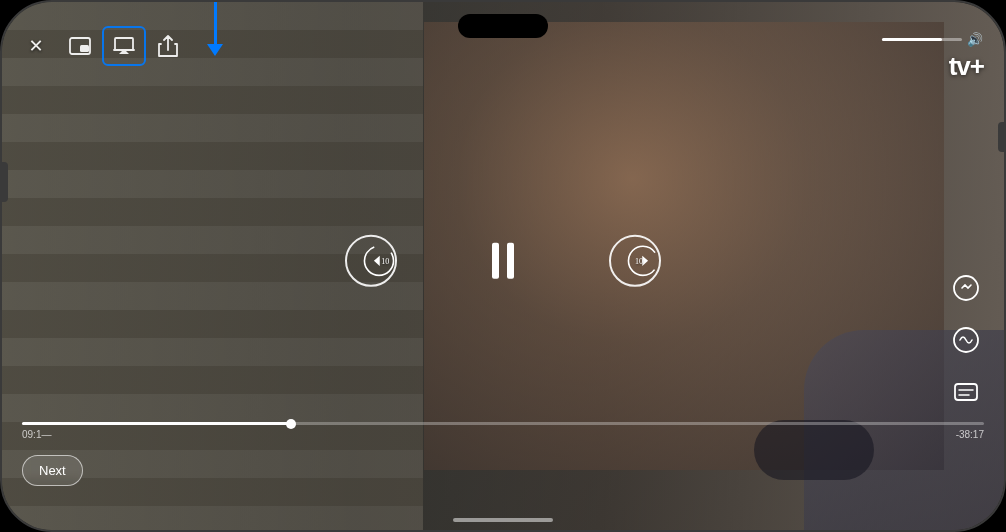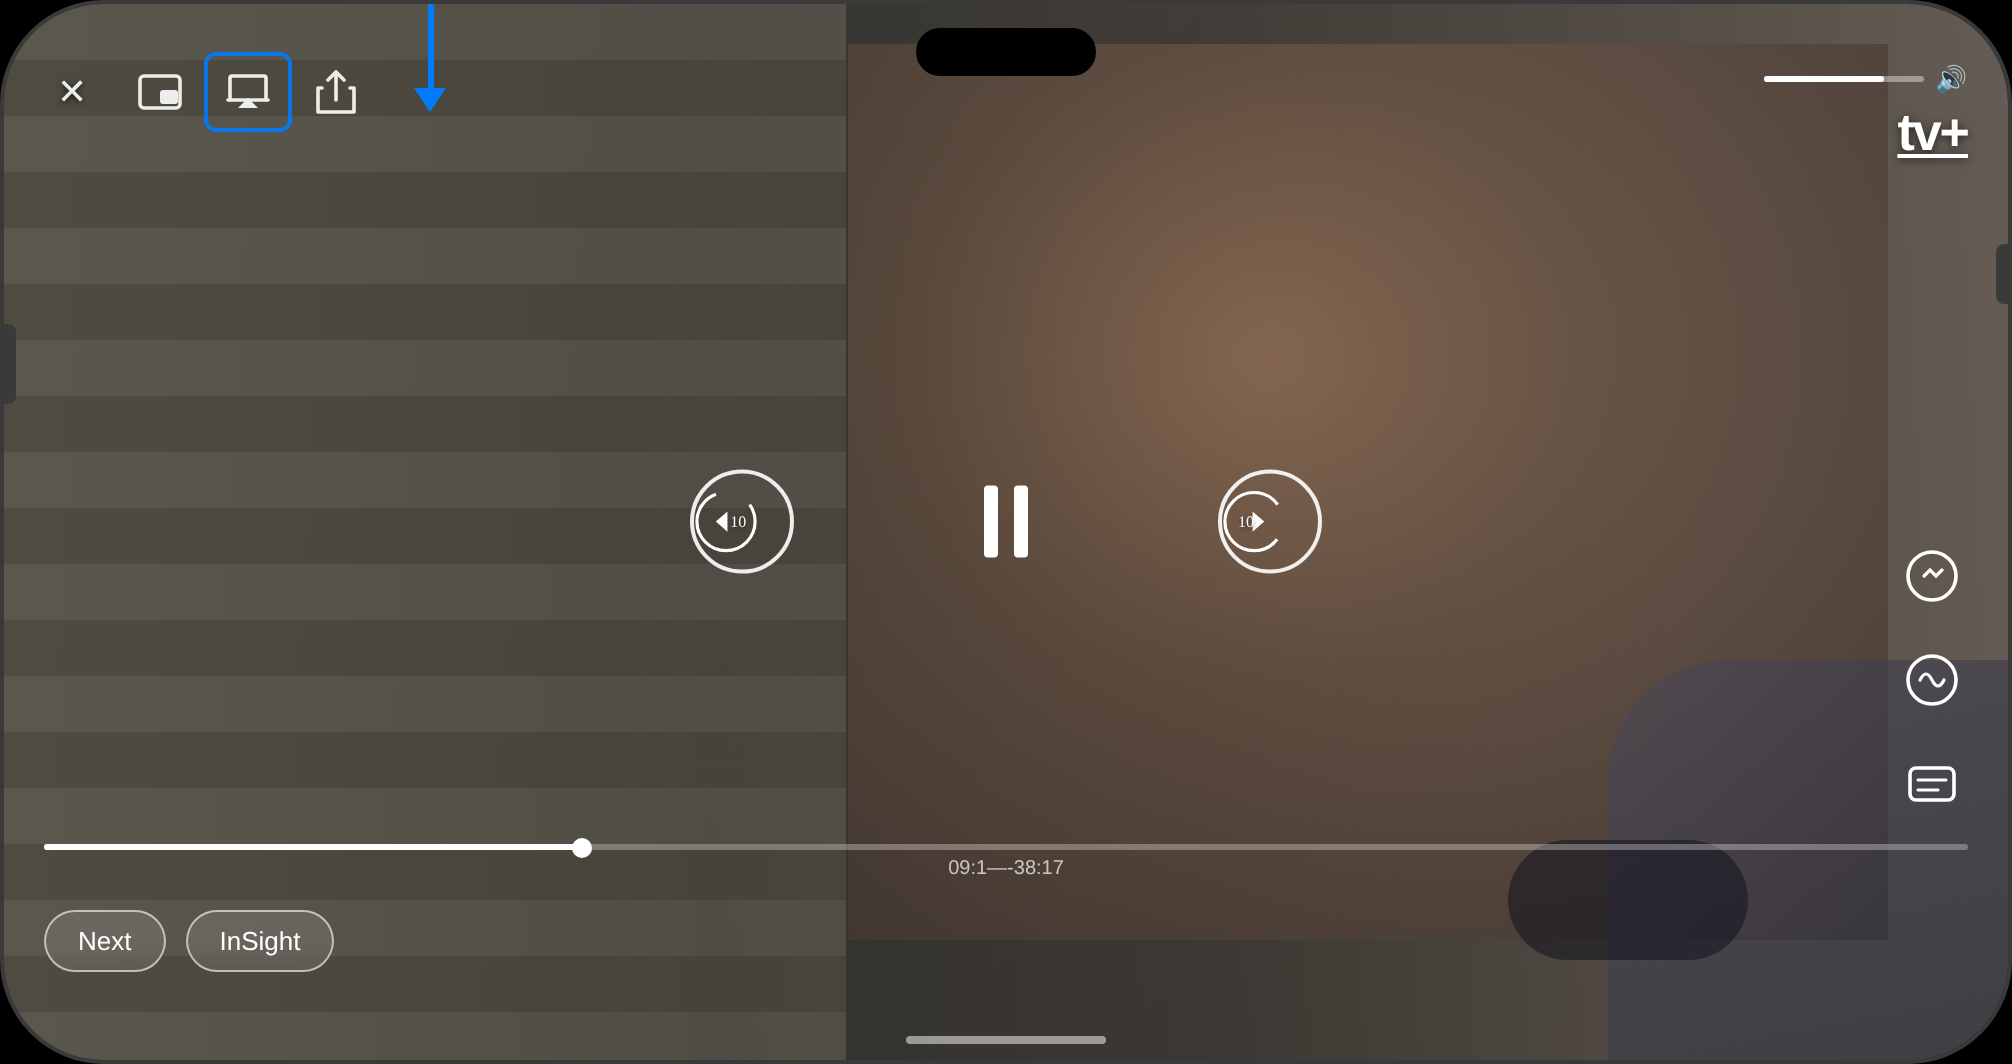--- a/index.html
+++ b/index.html
@@ -273,21 +273,20 @@
       font-size: 13px;
     }
 
     .appletv-logo {
       color: white;
       font-size: 26px;
       font-weight: 600;
       letter-spacing: -1px;
       margin-top: 2px;
       text-shadow: 0 1px 4px rgba(0,0,0,0.6);
-      text-decoration: underline;
     }
 
     .appletv-logo .apple-symbol {
       font-size: 22px;
       vertical-align: middle;
     }
 
     
     .center-controls {
       position: absolute;
@@ -299,21 +298,21 @@
       gap: 80px;
     }
 
     .skip-btn {
       width: 52px;
       height: 52px;
       border: 2.5px solid rgba(255,255,255,0.9);
       border-radius: 50%;
       display: flex;
       align-items: center;
-      justify-content: flex-start;
+      justify-content: flex-end;
       color: white;
       cursor: pointer;
       position: relative;
       text-shadow: 0 1px 2px rgba(0,0,0,0.5);
     }
 
     .pause-btn {
       width: 52px;
       height: 52px;
       display: flex;
@@ -387,21 +386,21 @@
       top: 50%;
       transform: translate(-50%, -50%);
       width: 10px;
       height: 10px;
       background: white;
       border-radius: 50%;
     }
 
     .time-labels {
       display: flex;
-      justify-content: center;
+      justify-content: space-between;
       margin-top: 4px;
     }
 
     .time-label {
       color: rgba(255,255,255,0.7);
       font-size: 10px;
     }
 
     
     .right-controls {
@@ -592,21 +591,18 @@
           <line x1="7" y1="12" x2="21" y2="12" stroke="white" stroke-width="1.5" stroke-linecap="round"></line>
           <line x1="7" y1="17" x2="17" y2="17" stroke="white" stroke-width="1.5" stroke-linecap="round"></line>
         </svg>
       </div>
     </div>
 
     <div class="bottom-tabs">
       <div class="tab-btn">
         <span>Next</span>
       </div>
-      <div class="tab-btn">
-        <span>InSight</span>
-      </div>
     </div>
 
     <div class="home-indicator"></div>
 
   </div>
 </div>
 
 </body></html>

